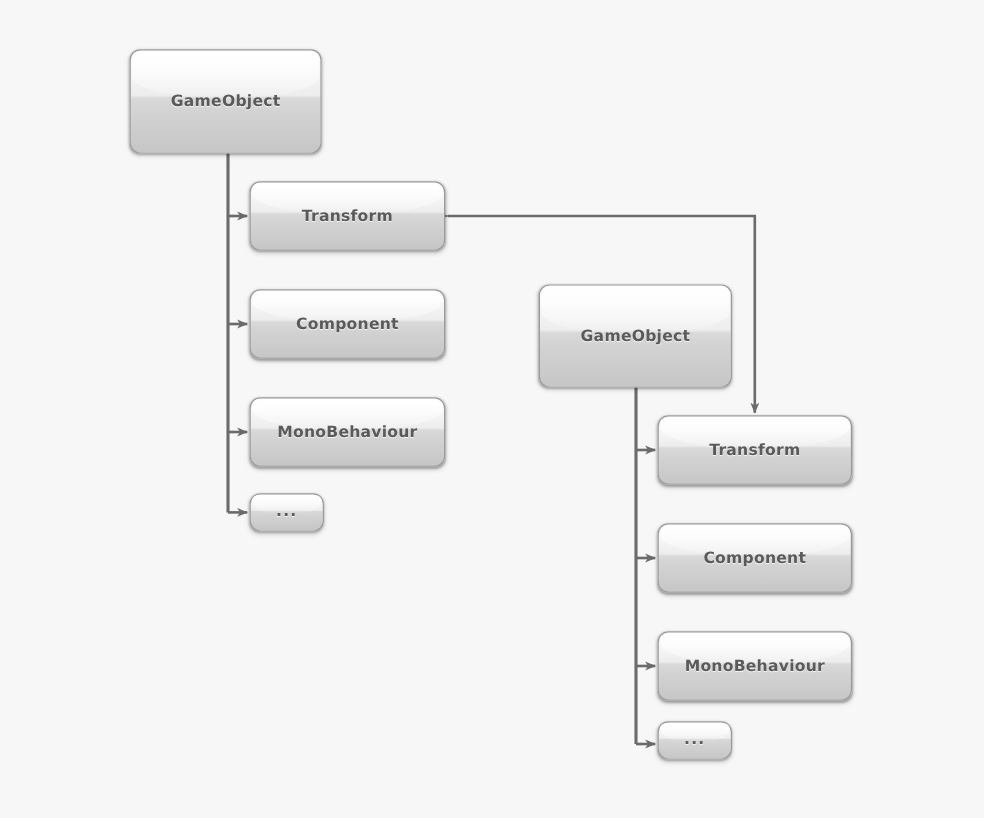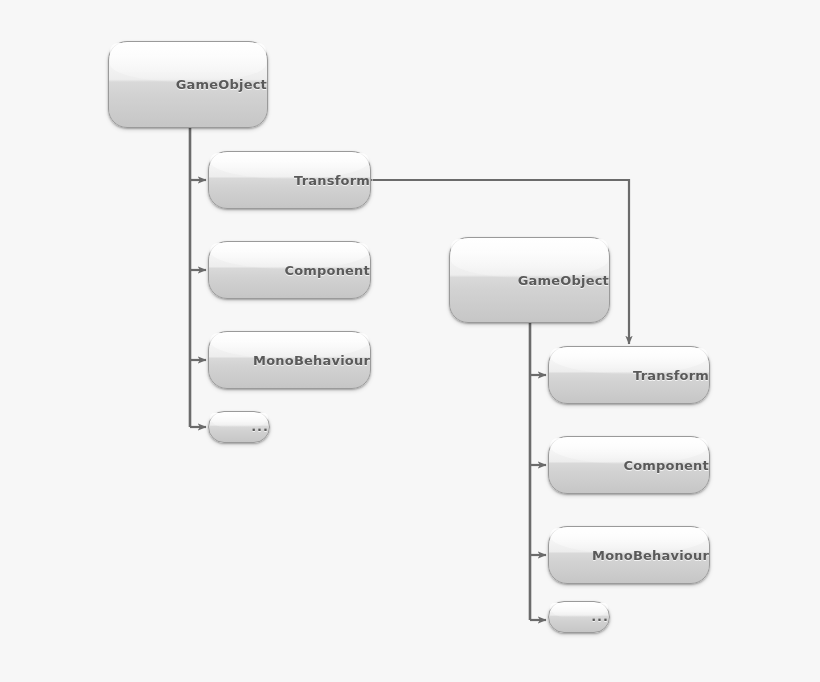--- a/index.html
+++ b/index.html
@@ -24,38 +24,38 @@
     position: absolute;
     left: 0;
     top: 0;
     width: 820px;
     height: 682px;
     pointer-events: none;
   }
   .node {
     position: absolute;
     box-sizing: border-box;
-    border-radius: 19px;
+    border-radius: 9px;
     border: 1px solid #9a9a9a;
     background:
       linear-gradient(to bottom,
         #fdfdfd 0%,
         #f8f8f8 16%,
         #ededed 44%,
         #d9d9d9 47%,
         #d2d2d2 62%,
         #cacaca 88%,
         #c6c6c6 100%);
     box-shadow:
       0 1px 2px rgba(0,0,0,0.28),
       0 2px 4px rgba(0,0,0,0.13),
       inset 0 1px 0 rgba(255,255,255,0.95);
     display: flex;
     align-items: center;
-    justify-content: flex-end;
+    justify-content: center;
     z-index: 3;
   }
   .node::after {
     content: "";
     position: absolute;
     left: 1px;
     right: 1px;
     top: 1px;
     height: 46%;
     border-radius: 8px 8px 50% 50% / 8px 8px 18px 18px;

